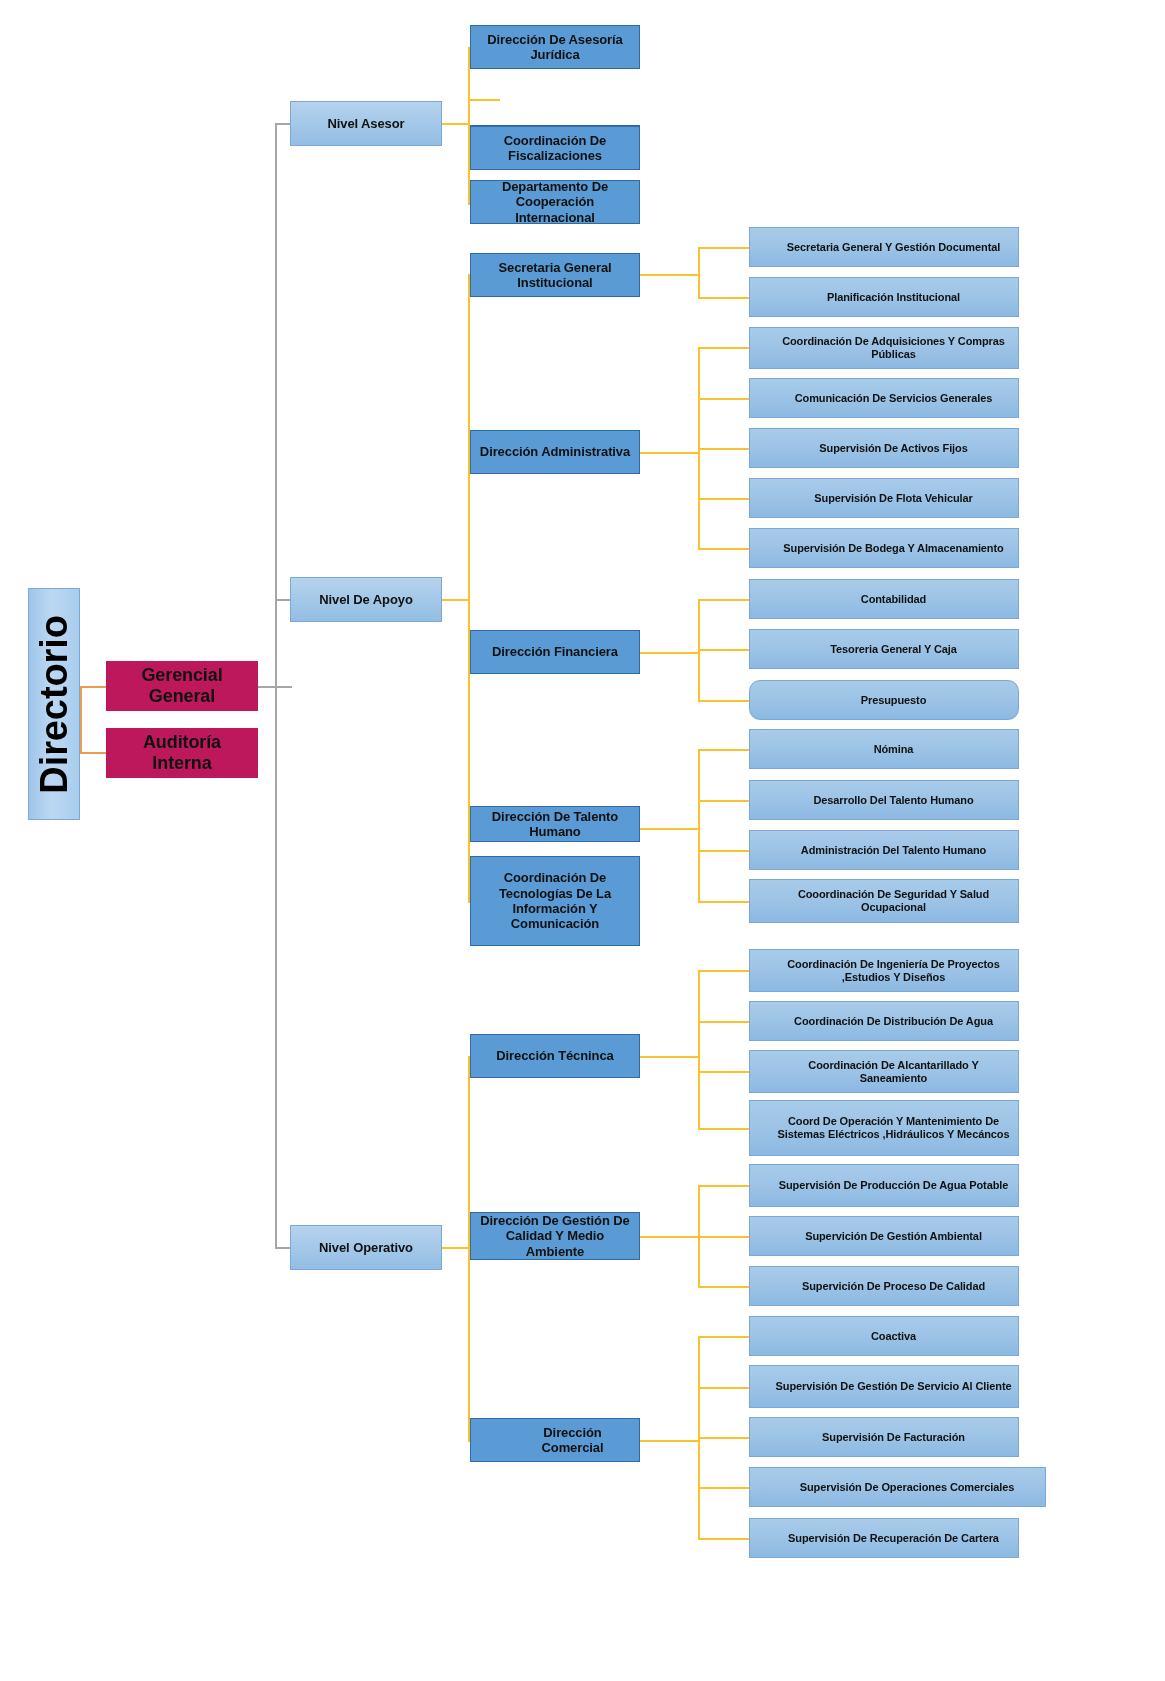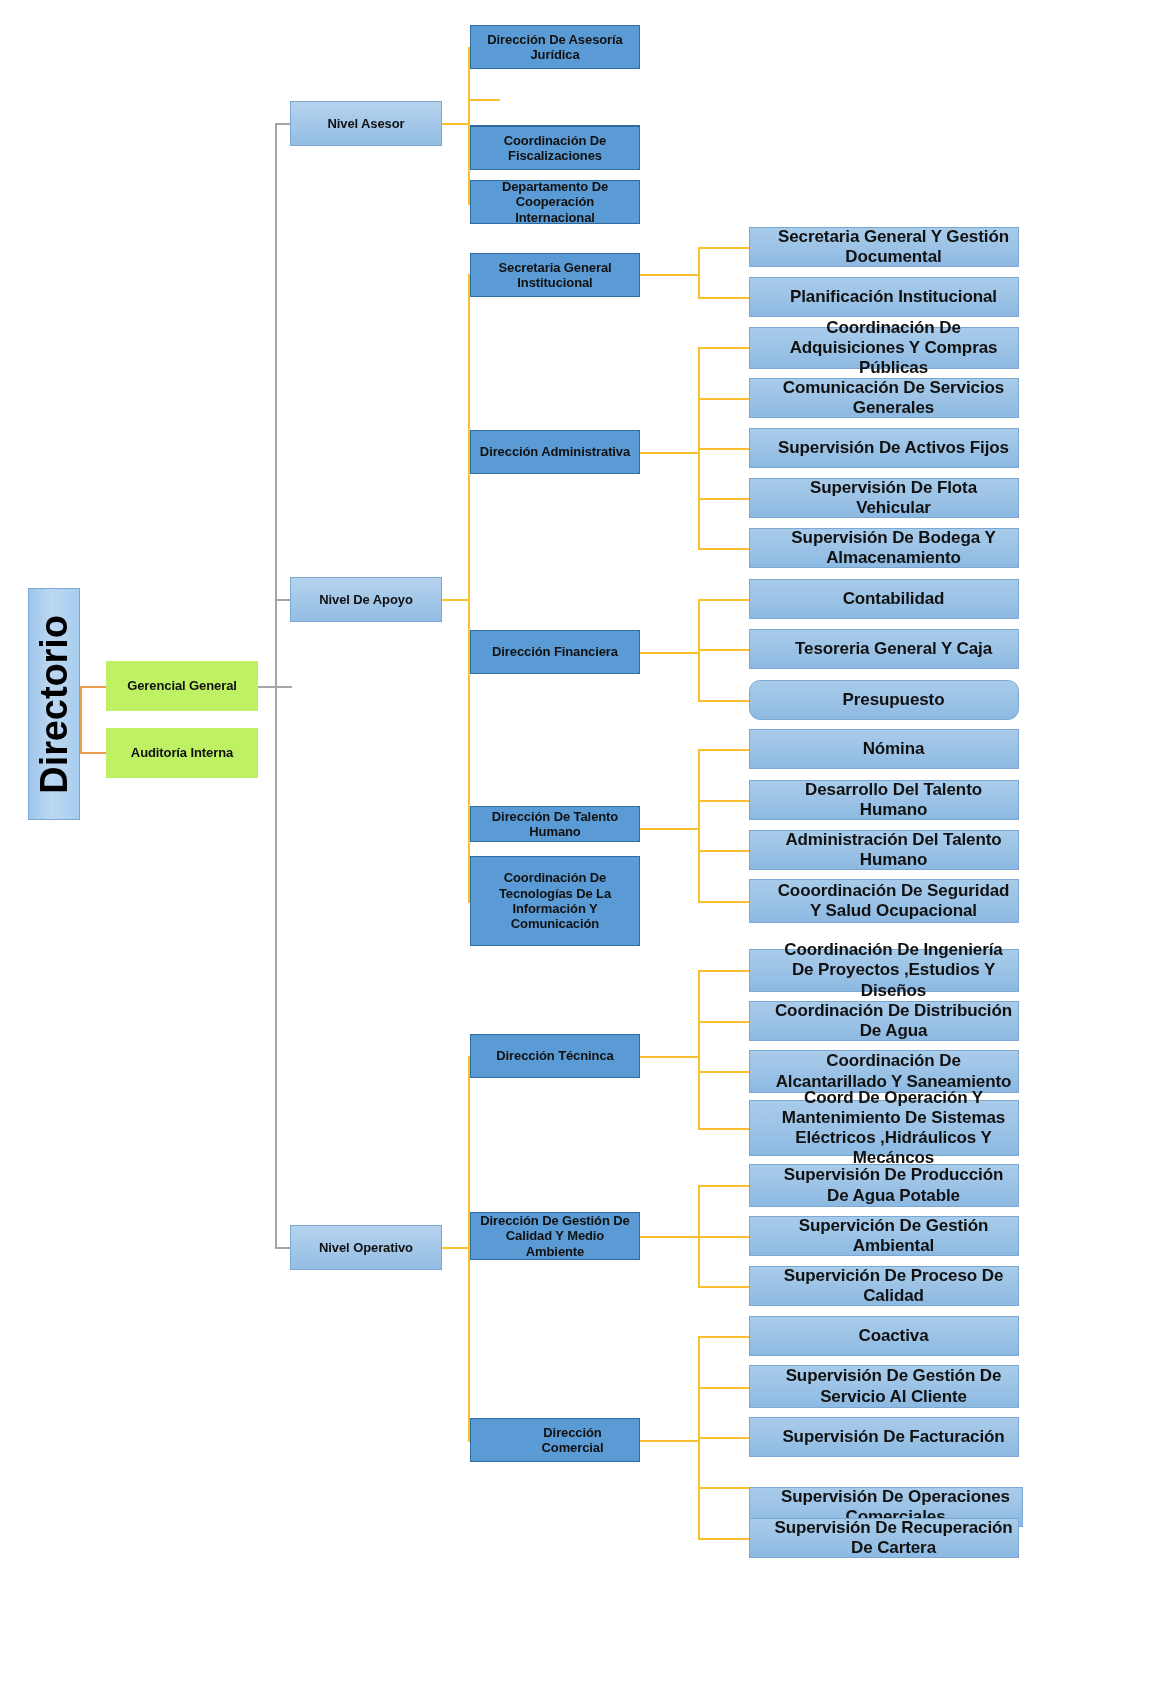--- a/index.html
+++ b/index.html
@@ -40,23 +40,23 @@
     color: #000;
   }
   .node--root .vtext {
     transform: rotate(-90deg);
     white-space: nowrap;
     display: block;
   }
 
   
   .node--solid {
-    background: #bef264;
+    background: #be185d;
     border: none;
-    font-size: 13px;
+    font-size: 18px;
     align-items: center;
   }
 
   
   .node--nivel {
     background: linear-gradient(to bottom, #b6d3ee 0%, #a2c7e8 55%, #93bde4 100%);
     border: 1px solid #7ba9d4;
     font-size: 13px;
     justify-content: center;
   }
@@ -65,21 +65,21 @@
   .node--dir {
     background: #5b9bd5;
     border: 1px solid #2e6da4;
     font-size: 13px;
   }
 
   
   .node--leaf {
     background: linear-gradient(to bottom, #a8cbe9 0%, #9cc3e6 50%, #8cb9e2 100%);
     border: 1px solid #7ba9d4;
-    font-size: 17px;
+    font-size: 11px;
     padding-left: 24px;
   }
 
   
   .conn {
     position: absolute;
     background: #f5a623;
   }
   .conn--orange { background: #ed9b4d; }
   .conn--gray   { background: #a6a6a6; }
@@ -302,21 +302,21 @@
   </div>
   <div class="conn h conn--yellow" style="left:698px; top:1387px; width:52px;"></div>
   <div class="node node--leaf" style="left:749px; top:1365px; width:270px; height:43px;justify-content:center;">
     <span>Supervisión  De Gestión De Servicio Al Cliente</span>
   </div>
   <div class="conn h conn--yellow" style="left:698px; top:1437px; width:52px;"></div>
   <div class="node node--leaf" style="left:749px; top:1417px; width:270px; height:40px;">
     <span>Supervisión De Facturación</span>
   </div>
   <div class="conn h conn--yellow" style="left:698px; top:1487px; width:52px;"></div>
-  <div class="node node--leaf" style="left:749px; top:1467px; width:274px; height:40px;margin-top:20px;">
+  <div class="node node--leaf" style="left:749px; top:1467px; width:297px; height:40px;">
     <span>Supervisión De Operaciones Comerciales</span>
   </div>
   <div class="conn h conn--yellow" style="left:698px; top:1538px; width:52px;"></div>
   <div class="node node--leaf" style="left:749px; top:1518px; width:270px; height:40px;">
     <span>Supervisión De Recuperación De Cartera</span>
   </div>
 
 </div>
 
 </body></html>

